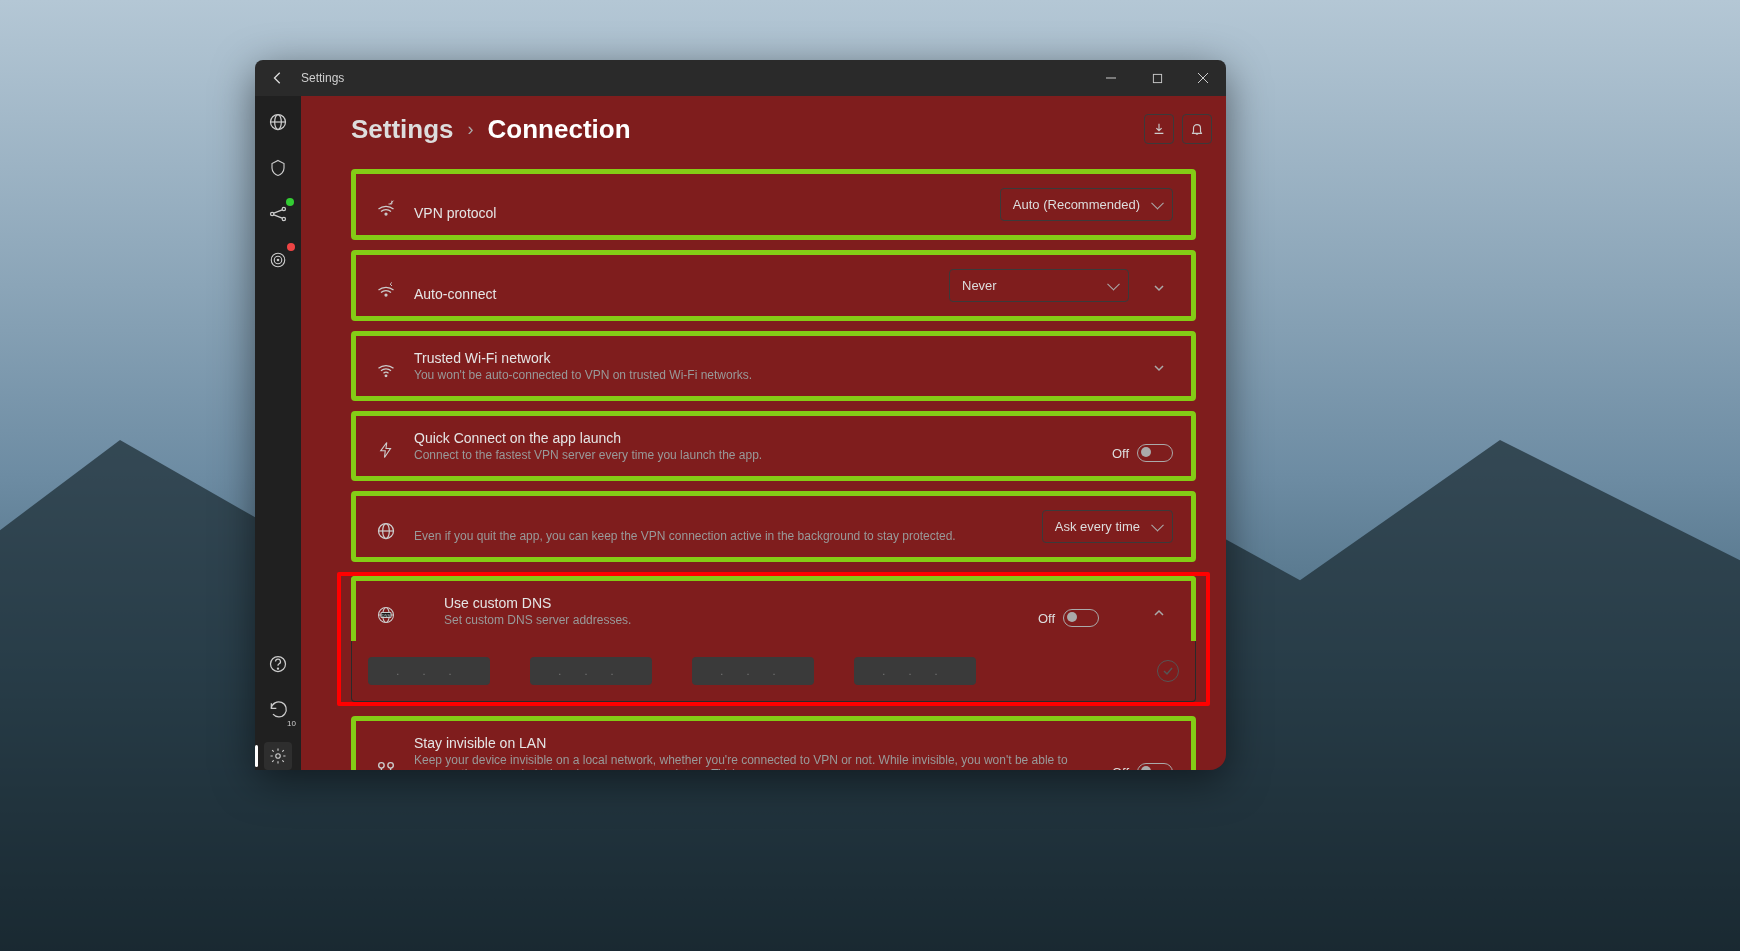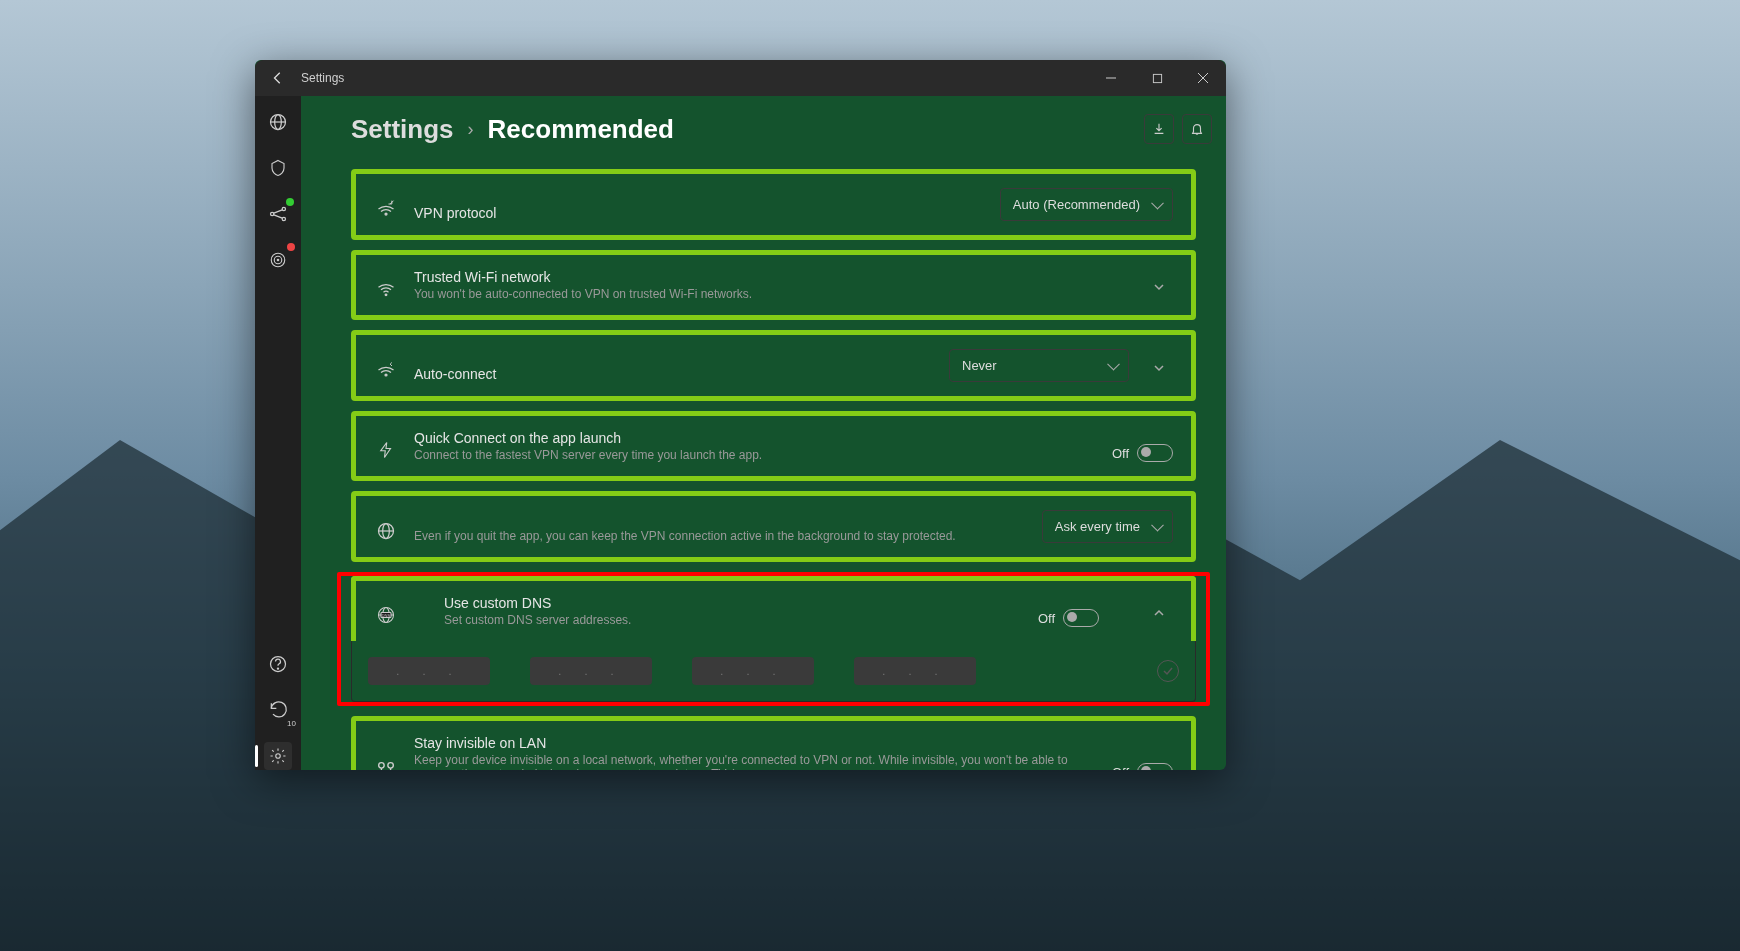--- a/index.html
+++ b/index.html
@@ -9,22 +9,22 @@
   background: linear-gradient(180deg, #b4c7d5 0%, #8ba5b8 30%, #6d8ca3 50%, #4a6b80 70%, #1a2a35 100%);
   font-family: "Segoe UI", sans-serif;
   overflow: hidden;
 }
 .window {
   position: absolute;
   left: 255px;
   top: 60px;
   width: 971px;
   height: 710px;
-  background: #14532d;
-  border-radius: 6px;
+  background: #7f1d1d;
+  border-radius: 16px;
   box-shadow: 0 10px 40px rgba(0,0,0,0.5);
   display: flex;
   flex-direction: column;
 }
 .titlebar {
   height: 36px;
   background: #2a2a2a;
   display: flex;
   align-items: center;
   border-radius: 8px 8px 0 0;
@@ -174,71 +174,71 @@
           <svg width="14" height="14" viewBox="0 0 16 16" fill="none" stroke="currentColor" stroke-width="1.3">
               <path d="M4 11V7a4 4 0 0 1 8 0v4l1 2H3l1-2Z"></path>
               <path d="M7 13a1 1 0 0 0 2 0"></path>
             </svg>
         </div>
       </div>
 
       <div class="breadcrumb">
         <span class="bc-parent">Settings</span>
         <span class="bc-sep">›</span>
-        <span class="bc-current">Recommended</span>
+        <span class="bc-current">Connection</span>
       </div>
 
       <div class="row">
         <div class="row-icon">
           <svg width="20" height="20" viewBox="0 0 24 24" fill="none" stroke="currentColor" stroke-width="1.5">
               <path d="M3 12 a14 14 0 0 1 18 0"></path>
               <path d="M6 15 a9 9 0 0 1 12 0"></path>
               <circle cx="12" cy="18" r="1.2" fill="currentColor"></circle>
               <path d="M17 6 l4-4 M19 2 v4 h-4" stroke-width="1.2"></path>
             </svg>
         </div>
         <div class="row-text">
           <div class="row-title">VPN protocol</div>
         </div>
         <div class="dropdown">Auto (Recommended)</div>
       </div>
 
       <div class="row">
         <div class="row-icon">
           <svg width="20" height="20" viewBox="0 0 24 24" fill="none" stroke="currentColor" stroke-width="1.5">
+              <path d="M3 12 a14 14 0 0 1 18 0"></path>
+              <path d="M6 15 a9 9 0 0 1 12 0"></path>
+              <circle cx="12" cy="18" r="1.2" fill="currentColor"></circle>
+              <path d="M19 7 l-2-2 M19 3 l-2 2 2 2" stroke-width="1.2"></path>
+            </svg>
+        </div>
+        <div class="row-text">
+          <div class="row-title">Auto-connect</div>
+        </div>
+        <div class="dropdown" style="min-width:180px">Never</div>
+        <div class="chevron">
+          <svg width="12" height="12" viewBox="0 0 12 12" fill="none" stroke="currentColor" stroke-width="1.5">
+              <path d="M2 4 L6 8 L10 4"></path>
+            </svg>
+        </div>
+      </div>
+
+      <div class="row">
+        <div class="row-icon">
+          <svg width="20" height="20" viewBox="0 0 24 24" fill="none" stroke="currentColor" stroke-width="1.5">
               <path d="M3 10 a14 14 0 0 1 18 0"></path>
               <path d="M6 13 a9 9 0 0 1 12 0"></path>
               <path d="M9 16 a4.5 4.5 0 0 1 6 0"></path>
               <circle cx="12" cy="19" r="1" fill="currentColor"></circle>
             </svg>
         </div>
         <div class="row-text">
           <div class="row-title">Trusted Wi-Fi network</div>
           <div class="row-desc">You won't be auto-connected to VPN on trusted Wi-Fi networks.</div>
         </div>
-        <div class="chevron">
-          <svg width="12" height="12" viewBox="0 0 12 12" fill="none" stroke="currentColor" stroke-width="1.5">
-              <path d="M2 4 L6 8 L10 4"></path>
-            </svg>
-        </div>
-      </div>
-
-      <div class="row">
-        <div class="row-icon">
-          <svg width="20" height="20" viewBox="0 0 24 24" fill="none" stroke="currentColor" stroke-width="1.5">
-              <path d="M3 12 a14 14 0 0 1 18 0"></path>
-              <path d="M6 15 a9 9 0 0 1 12 0"></path>
-              <circle cx="12" cy="18" r="1.2" fill="currentColor"></circle>
-              <path d="M19 7 l-2-2 M19 3 l-2 2 2 2" stroke-width="1.2"></path>
-            </svg>
-        </div>
-        <div class="row-text">
-          <div class="row-title">Auto-connect</div>
-        </div>
-        <div class="dropdown" style="min-width:180px">Never</div>
         <div class="chevron">
           <svg width="12" height="12" viewBox="0 0 12 12" fill="none" stroke="currentColor" stroke-width="1.5">
               <path d="M2 4 L6 8 L10 4"></path>
             </svg>
         </div>
       </div>
 
       <div class="row">
         <div class="row-icon">
           <svg width="18" height="18" viewBox="0 0 24 24" fill="none" stroke="currentColor" stroke-width="1.5">

